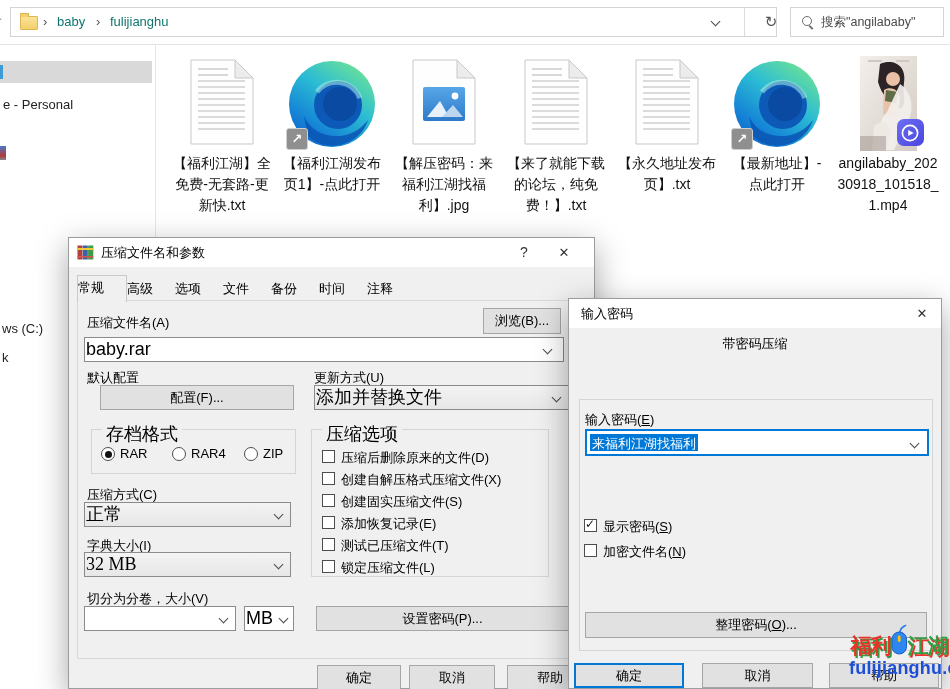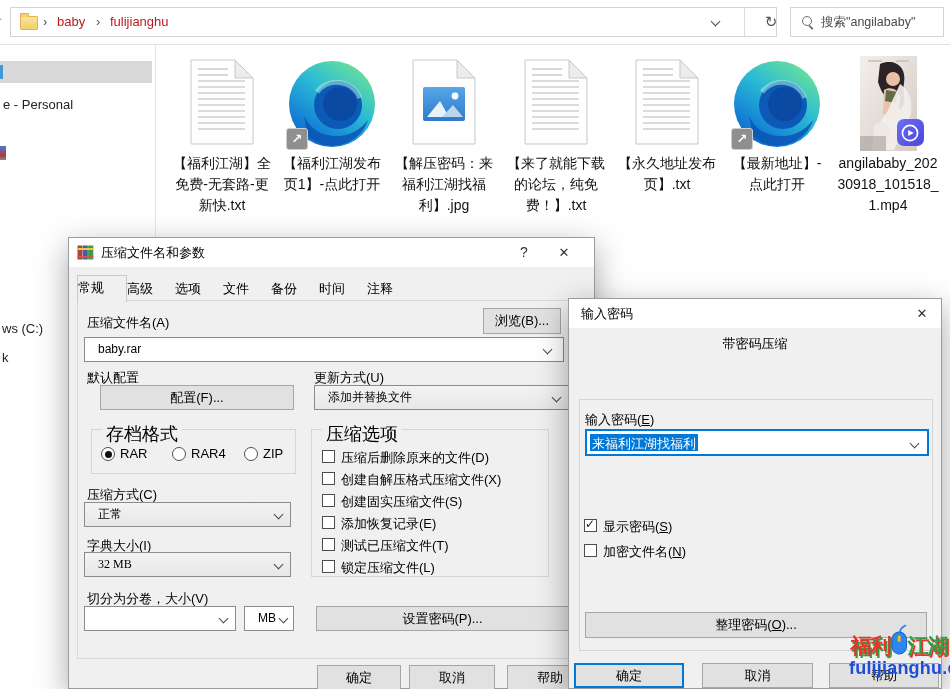--- a/index.html
+++ b/index.html
@@ -5,21 +5,21 @@
   html,body{margin:0;padding:0;background:#fff;}
   .screen{position:relative;width:950px;height:689px;overflow:hidden;background:#fff;
           font-family:"Liberation Sans","DejaVu Sans",sans-serif;color:#000;}
   
   .toolbar{position:absolute;left:0;top:0;width:950px;height:44px;background:#fff;border-bottom:1px solid #e2e2e2;}
   .up-frag{position:absolute;left:-5px;top:12px;font-size:17px;color:#666;}
   .addressbar{position:absolute;left:10px;top:7px;width:767px;height:30px;border:1px solid #d4d4d4;box-sizing:border-box;background:#fff;}
   .foldericon{position:absolute;left:9px;top:8px;width:16px;height:12px;background:linear-gradient(#fbe396,#f3cf6d);border:1px solid #dfb655;border-radius:1px;}
   .foldericon::before{content:"";position:absolute;left:-1px;top:-4px;width:7px;height:3px;background:#f3cf6d;border:1px solid #dfb655;border-bottom:none;border-radius:1px 1px 0 0;}
   .crumb-sep{position:absolute;top:0;line-height:28px;font-size:13px;color:#555;}
-  .crumb{position:absolute;top:0;line-height:28px;font-size:13px;color:#b91c1c;}
+  .crumb{position:absolute;top:0;line-height:28px;font-size:13px;color:#0f766e;}
   .addr-chev{position:absolute;left:701px;top:10px;}
   .addr-sep{position:absolute;left:733px;top:0;height:28px;border-left:1px solid #dcdcdc;}
   .refresh{position:absolute;left:745px;top:0;width:30px;line-height:28px;text-align:center;font-size:15px;color:#555;}
   .searchbox{position:absolute;left:790px;top:7px;width:154px;height:30px;border:1px solid #d4d4d4;box-sizing:border-box;background:#fff;}
   .magnifier{position:absolute;left:11px;top:8px;width:8px;height:8px;border:1.5px solid #6e6e6e;border-radius:50%;}
   .magnifier::after{content:"";position:absolute;left:7px;top:8px;width:1.7px;height:5px;background:#6e6e6e;transform:rotate(-45deg);}
   .search-text{position:absolute;left:30px;top:0;line-height:28px;font-size:12.5px;color:#4a4a4a;white-space:nowrap;}
   
   .selbar{position:absolute;left:0;top:61px;width:152px;height:22px;background:#d9d9d9;}
   .selbar::before{content:"";position:absolute;left:0;top:4px;width:3px;height:14px;background:#3f9bd8;}
@@ -35,21 +35,21 @@
   .thumbwrap{position:relative;width:57px;height:95px;}
   .playbtn{position:absolute;right:-7px;bottom:5px;width:27px;height:27px;border-radius:7px;background:linear-gradient(135deg,#6d6ef5,#4a46dd);display:flex;align-items:center;justify-content:center;}
   
   .dialog{position:absolute;background:#f0f0f0;border:1px solid #9c9c9c;box-sizing:border-box;box-shadow:0 10px 30px rgba(0,0,0,.35);}
   .titlebar{position:absolute;left:0;top:0;right:0;height:29px;background:#fff;}
   .dlg-title{position:absolute;top:0;line-height:29px;font-size:13px;color:#000;white-space:nowrap;}
   .dlg-x{position:absolute;top:0;width:34px;line-height:29px;text-align:center;font-size:13px;color:#333;}
   .dlg-help{position:absolute;top:0;width:26px;line-height:29px;text-align:center;font-size:14px;color:#333;}
   .lbl{position:absolute;font-size:13px;color:#000;white-space:nowrap;}
   .btn{position:absolute;background:#e1e1e1;border:1px solid #a6a6a6;box-sizing:border-box;font-size:13px;text-align:center;color:#000;}
-  .combo{position:absolute;background:#fff;border:1px solid #8b8b8b;box-sizing:border-box;font-size:12px;text-align:left;padding-left:13px;overflow:hidden;white-space:nowrap;}
+  .combo{position:absolute;background:#fff;border:1px solid #8b8b8b;box-sizing:border-box;font-size:18px;text-align:left;padding-left:1px;overflow:hidden;white-space:nowrap;}
   .combo.gray{background:linear-gradient(#f3f3f3,#e7e7e7);font-family:Liberation Serif, serif;}
   .chev{display:inline-block;width:6px;height:6px;border-right:1.4px solid #4a4a4a;border-bottom:1.4px solid #4a4a4a;transform:rotate(45deg);}
   .combo .chev{position:absolute;right:8px;top:8px;}
   .group{position:absolute;border:1px solid #d5d5d5;box-sizing:border-box;}
   .grouplabel{position:absolute;top:-8px;background:#f0f0f0;padding:0 4px;font-size:18px;white-space:nowrap;}
   .cbrow{position:absolute;height:16px;}
   .cbox{position:absolute;left:0;top:1px;width:13px;height:13px;background:#fff;border:1px solid #4d4d4d;box-sizing:border-box;}
   .cbox.checked::after{content:"✓";position:absolute;left:0px;top:-3px;font-size:12px;font-weight:bold;color:#111;}
   .cblbl{position:absolute;left:19px;top:0;font-size:13px;white-space:nowrap;}
   .radio{position:absolute;width:14px;height:14px;border:1px solid #4d4d4d;border-radius:50%;background:#fff;box-sizing:border-box;}

